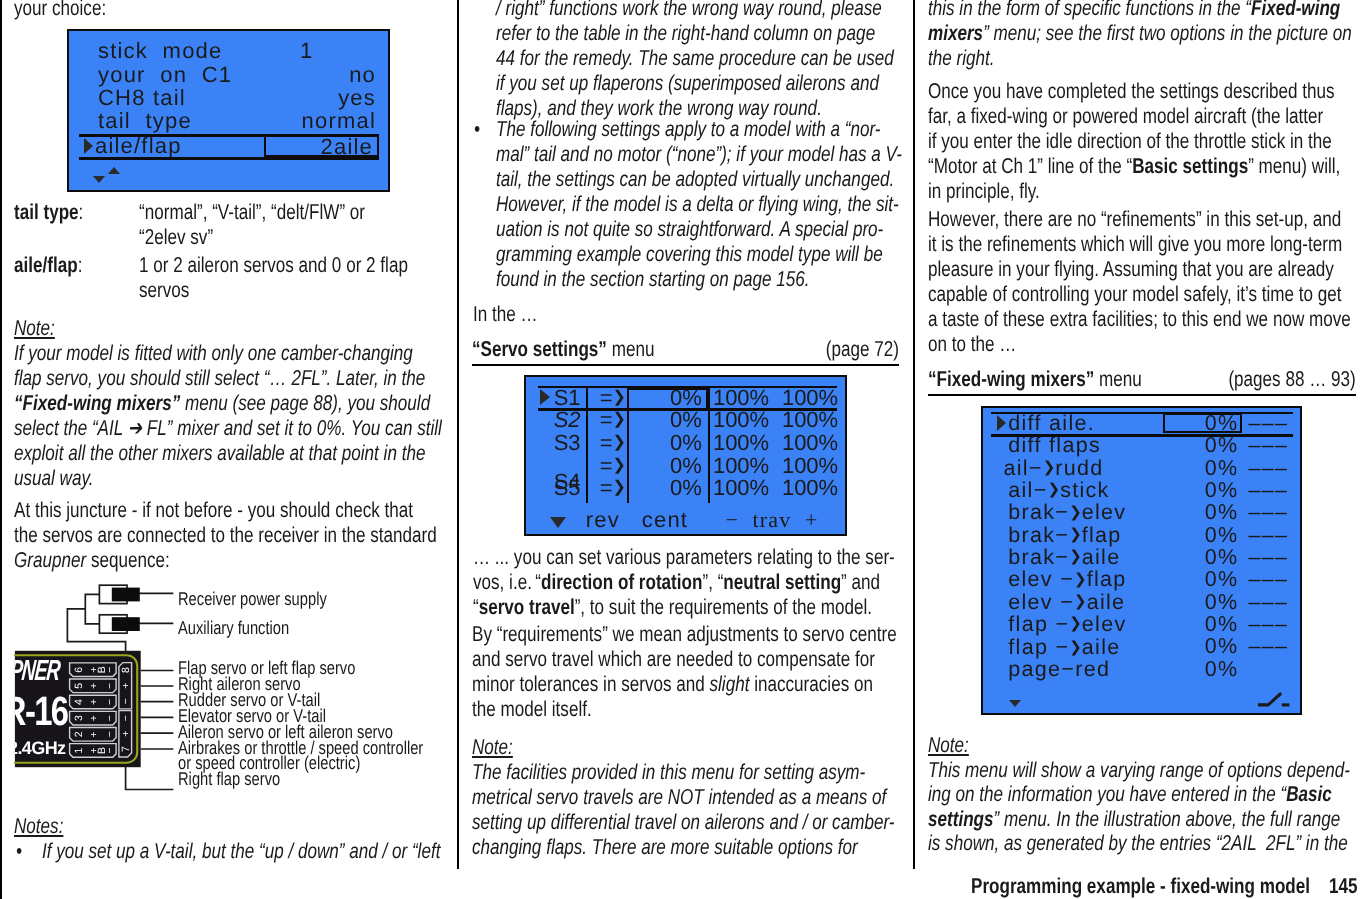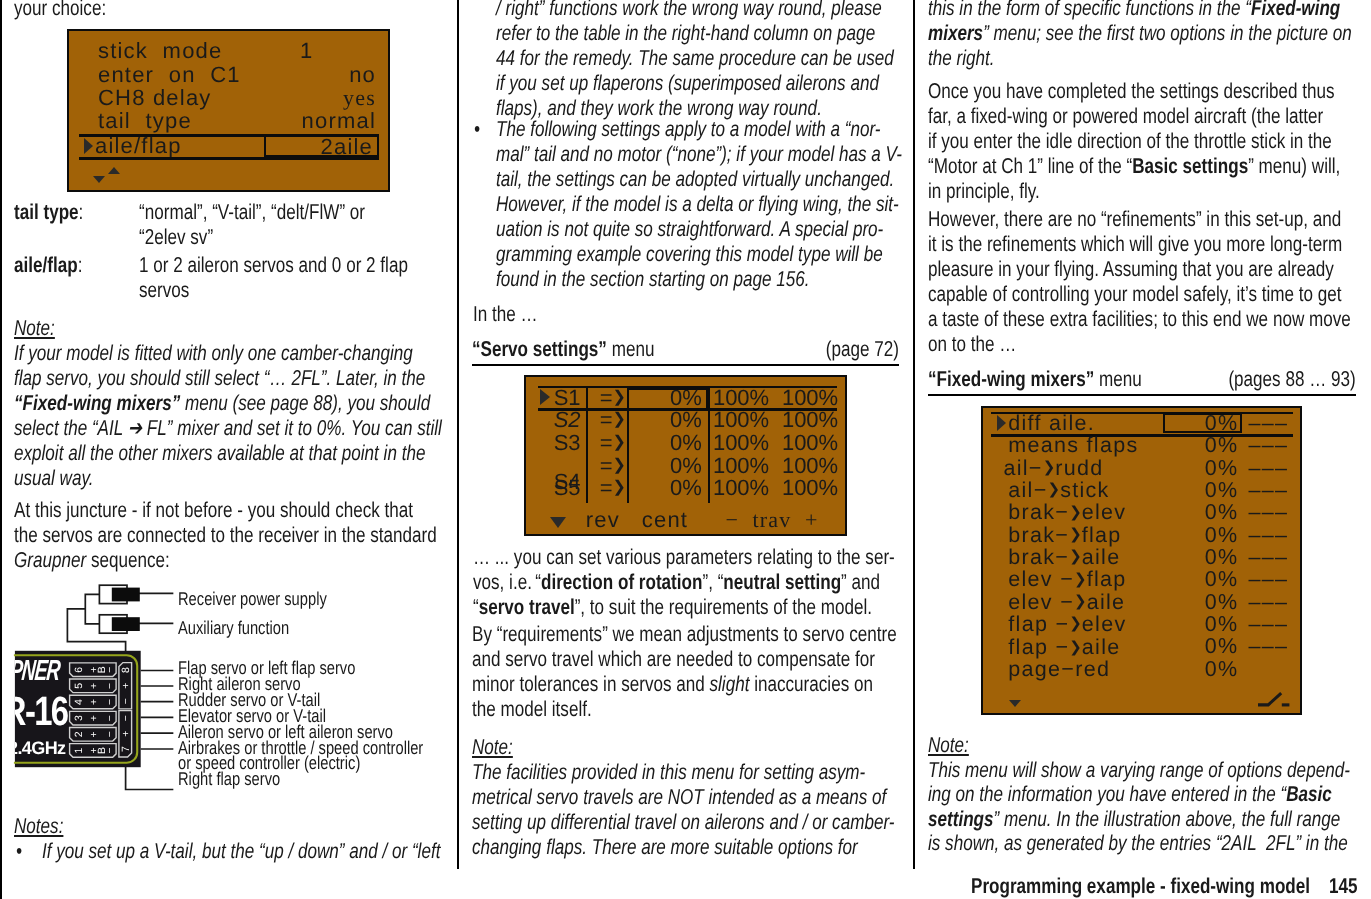--- a/index.html
+++ b/index.html
@@ -7,21 +7,21 @@
        font-family:"Liberation Sans",sans-serif;color:#1a1a1a;
        -webkit-font-smoothing:antialiased;text-rendering:geometricPrecision;}
   .rule{position:absolute;background:#000;}
   
   .tb{position:absolute;font-size:21.5px;line-height:25px;
       transform:scaleX(0.795);transform-origin:left top;white-space:pre;}
   .tb.it{font-style:italic;}
   .tb .b{font-weight:bold;}
   .tb .u{text-decoration:underline;}
   
-  .lcd{position:absolute;background:#a16207;box-sizing:border-box;box-shadow:inset 0 0 0 2px #0c0c0c;}
+  .lcd{position:absolute;background:#3b82f6;box-sizing:border-box;box-shadow:inset 0 0 0 2px #0c0c0c;}
   .lt{position:absolute;white-space:pre;color:#1a1a1a;line-height:1;
       font-size:22px;letter-spacing:1.2px;}
   .lt.srow{font-size:22px;letter-spacing:0;}
   .lt.mrow{font-size:21.5px;letter-spacing:1.3px;}
   .chev2{font-size:15px;letter-spacing:0;font-family:"DejaVu Sans",sans-serif;position:relative;top:-2.5px;}
   .chev{font-size:16px;font-family:"DejaVu Sans",sans-serif;position:relative;top:-3px;}
   .lrule{position:absolute;background:#0c0c0c;}
   .tri{position:absolute;width:0;height:0;}
 </style>
 </head>
@@ -31,24 +31,24 @@
 
   <div class="rule" style="left:0;top:0;width:2px;height:899px;"></div>
   <div class="rule" style="left:457px;top:0;width:1.6px;height:869px;"></div>
   <div class="rule" style="left:913px;top:0;width:1.6px;height:869px;"></div>
 
   <div class="tb" style="left:14px;top:-4px;"><span>your choice:</span></div>
 
   <div class="lcd" style="left:67px;top:28.5px;width:323px;height:163.5px;">
     <div class="lt" style="left:31.00px;top:11.60px;">stick  mode</div>
     <div class="lt" style="left:233.00px;top:11.60px;">1</div>
-    <div class="lt" style="left:31.00px;top:35.30px;">enter  on  C1</div>
+    <div class="lt" style="left:31.00px;top:35.30px;">your  on  C1</div>
     <div class="lt" style="left:204.00px;top:35.30px;width:105px;text-align:right;">no</div>
-    <div class="lt" style="left:31.00px;top:58.90px;">CH8 delay</div>
-    <div class="lt" style="left:204.00px;top:58.90px;width:105px;text-align:right;font-family:Liberation Serif, serif;">yes</div>
+    <div class="lt" style="left:31.00px;top:58.90px;">CH8 tail</div>
+    <div class="lt" style="left:204.00px;top:58.90px;width:105px;text-align:right;">yes</div>
     <div class="lt" style="left:31.00px;top:81.40px;">tail  type</div>
     <div class="lt" style="left:204.00px;top:81.40px;width:105px;text-align:right;">normal</div>
     <div class="lrule" style="left:11.9px;top:105.7px;width:300px;height:2.4px;"></div>
     <div class="tri" style="left:16.6px;top:109.2px;border-top:8.6px solid transparent;border-bottom:8.6px solid transparent;border-left:9.8px solid #2a2a2a;"></div>
     <div class="lt" style="left:28.00px;top:106.20px;">aile/flap</div>
     <div style="position:absolute;left:197px;top:106px;width:114.5px;height:22.8px;box-sizing:border-box;border:2.4px solid #0c0c0c;"></div>
     <div class="lt" style="left:201.00px;top:107.50px;width:105px;text-align:right;">2aile</div>
     <div class="lrule" style="left:11.9px;top:128.1px;width:300px;height:3.6px;"></div>
     <div class="tri" style="left:40.60px;top:138.20px;border-left:6.2px solid transparent;border-right:6.2px solid transparent;border-bottom:7.5px solid #2a2a2a;"></div>
     <div class="tri" style="left:25.80px;top:147.30px;border-left:6.2px solid transparent;border-right:6.2px solid transparent;border-top:7.5px solid #2a2a2a;"></div>
@@ -266,21 +266,21 @@
   <div class="rule" style="left:928px;top:393.5px;width:428px;height:2.2px;"></div>
 
   <div class="lcd" style="left:981.4px;top:406.4px;width:321.1px;height:308.7px;">
     <div class="lrule" style="left:9.9px;top:5.3px;width:301.5px;height:2.5px;"></div>
     <div class="tri" style="left:15.7px;top:9.1px;border-top:8.4px solid transparent;border-bottom:8.4px solid transparent;border-left:9.8px solid #2a2a2a;"></div>
     <div style="position:absolute;left:181.9px;top:6.8px;width:78.6px;height:19.9px;box-sizing:border-box;border:2.3px solid #0c0c0c;"></div>
     <div class="lrule" style="left:9.9px;top:27.9px;width:301.5px;height:2.5px;"></div>
     <div class="lt mrow" style="left:26.9px;top:6.44px;text-align:center;"><span>diff aile.</span><span class="chev2"></span><span></span></div>
     <div class="lt mrow" style="left:180px;top:6.44px;width:77px;text-align:right;">0%</div>
     <div class="lt mrow" style="left:267px;top:6.44px;">–––</div>
-    <div class="lt mrow" style="left:26.9px;top:28.79px;"><span>means flaps</span><span class="chev2"></span><span></span></div>
+    <div class="lt mrow" style="left:26.9px;top:28.79px;"><span>diff flaps</span><span class="chev2"></span><span></span></div>
     <div class="lt mrow" style="left:180px;top:28.79px;width:77px;text-align:right;">0%</div>
     <div class="lt mrow" style="left:267px;top:28.79px;">–––</div>
     <div class="lt mrow" style="left:22px;top:51.14px;"><span>ail−</span><span class="chev2">❯</span><span>rudd</span></div>
     <div class="lt mrow" style="left:180px;top:51.14px;width:77px;text-align:right;">0%</div>
     <div class="lt mrow" style="left:267px;top:51.14px;">–––</div>
     <div class="lt mrow" style="left:26.9px;top:73.49px;"><span>ail−</span><span class="chev2">❯</span><span>stick</span></div>
     <div class="lt mrow" style="left:180px;top:73.49px;width:77px;text-align:right;">0%</div>
     <div class="lt mrow" style="left:267px;top:73.49px;">–––</div>
     <div class="lt mrow" style="left:26.9px;top:95.84px;"><span>brak−</span><span class="chev2">❯</span><span>elev</span></div>
     <div class="lt mrow" style="left:180px;top:95.84px;width:77px;text-align:right;">0%</div>

